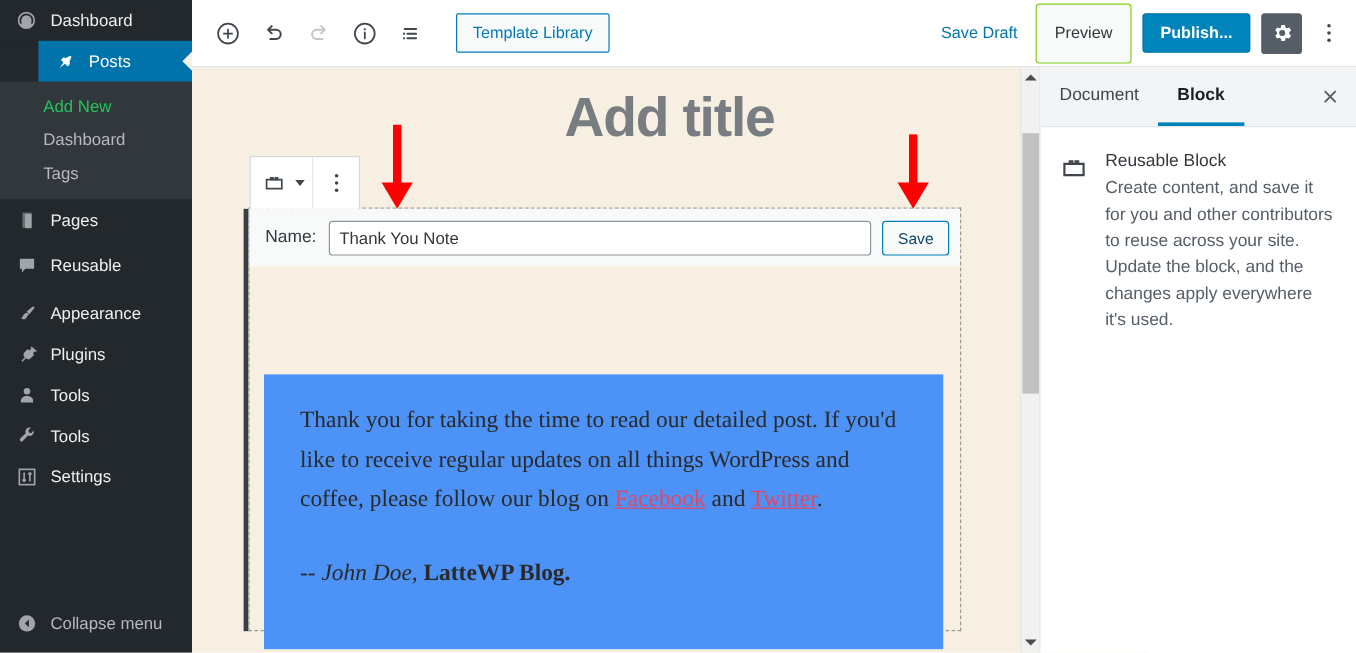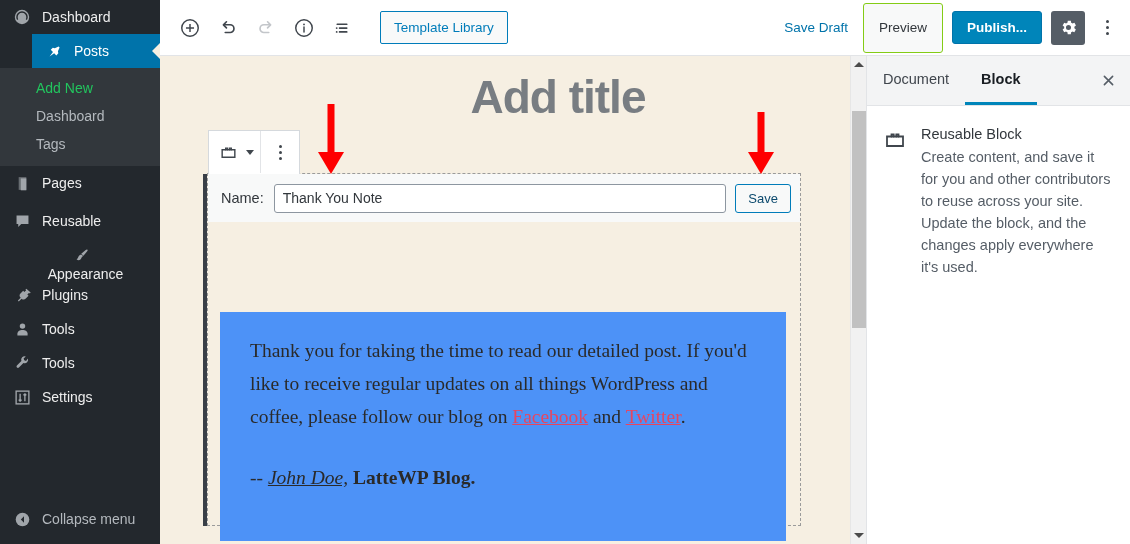--- a/index.html
+++ b/index.html
@@ -246,21 +246,21 @@
     font-family: "Liberation Serif", serif;
     font-size: 19.5px;
     line-height: 33px;
     color: #2a2a2a;
   }
   #blue-block a {
     color: #e8455f;
     text-decoration: underline;
   }
   #blue-block .sig { margin-top: 28px; }
-  #blue-block .sig .em { font-style: italic; text-decoration: underline; }
+  #blue-block .sig .em { font-style: italic; }
   #blue-block .sig .bold { font-weight: bold; }
 
   
   #canvas-scrollbar {
     position: absolute; left: 850px; top: 56px;
     width: 16px; height: 488px;
     background: #f1f1f1;
     border-left: 1px solid #e6e6e6;
   }
   .sb-arrow {
@@ -398,21 +398,21 @@
 
     <div class="menu-item" style="margin-top:4px;">
       <span class="mi-icon">
         <svg width="17" height="17" viewBox="0 0 20 20" fill="currentColor">
           <path d="M3 3h14v10H8.5L5 16.5V13H3z"></path>
         </svg>
       </span>
       <span class="mi-label">Reusable</span>
     </div>
 
-    <div class="menu-item" style="margin-top:6px;flex-direction:column;">
+    <div class="menu-item" style="margin-top:6px;">
       <span class="mi-icon">
         <svg width="17" height="17" viewBox="0 0 20 20" fill="currentColor">
           <path d="M17.3 3.3c-.7-.7-1.6-.5-2.3.1l-5.3 4.4 1.3 1.3 1.3 1.3 4.4-5.3c.6-.7.8-1.6.1-2.3zM8.5 9.2l-1.1.9c-.5.4-1 1-1.3 1.9-.3 1-.9 1.9-1.9 2.4 1.1 1.1 2.9 1.4 4.1.6.8-.5 1.3-1.2 1.6-2 .2-.6.6-1 1-1.4l.9-1-1.6-1.6z"></path>
         </svg>
       </span>
       <span class="mi-label">Appearance</span>
     </div>
 
     <div class="menu-item">
       <span class="mi-icon">

